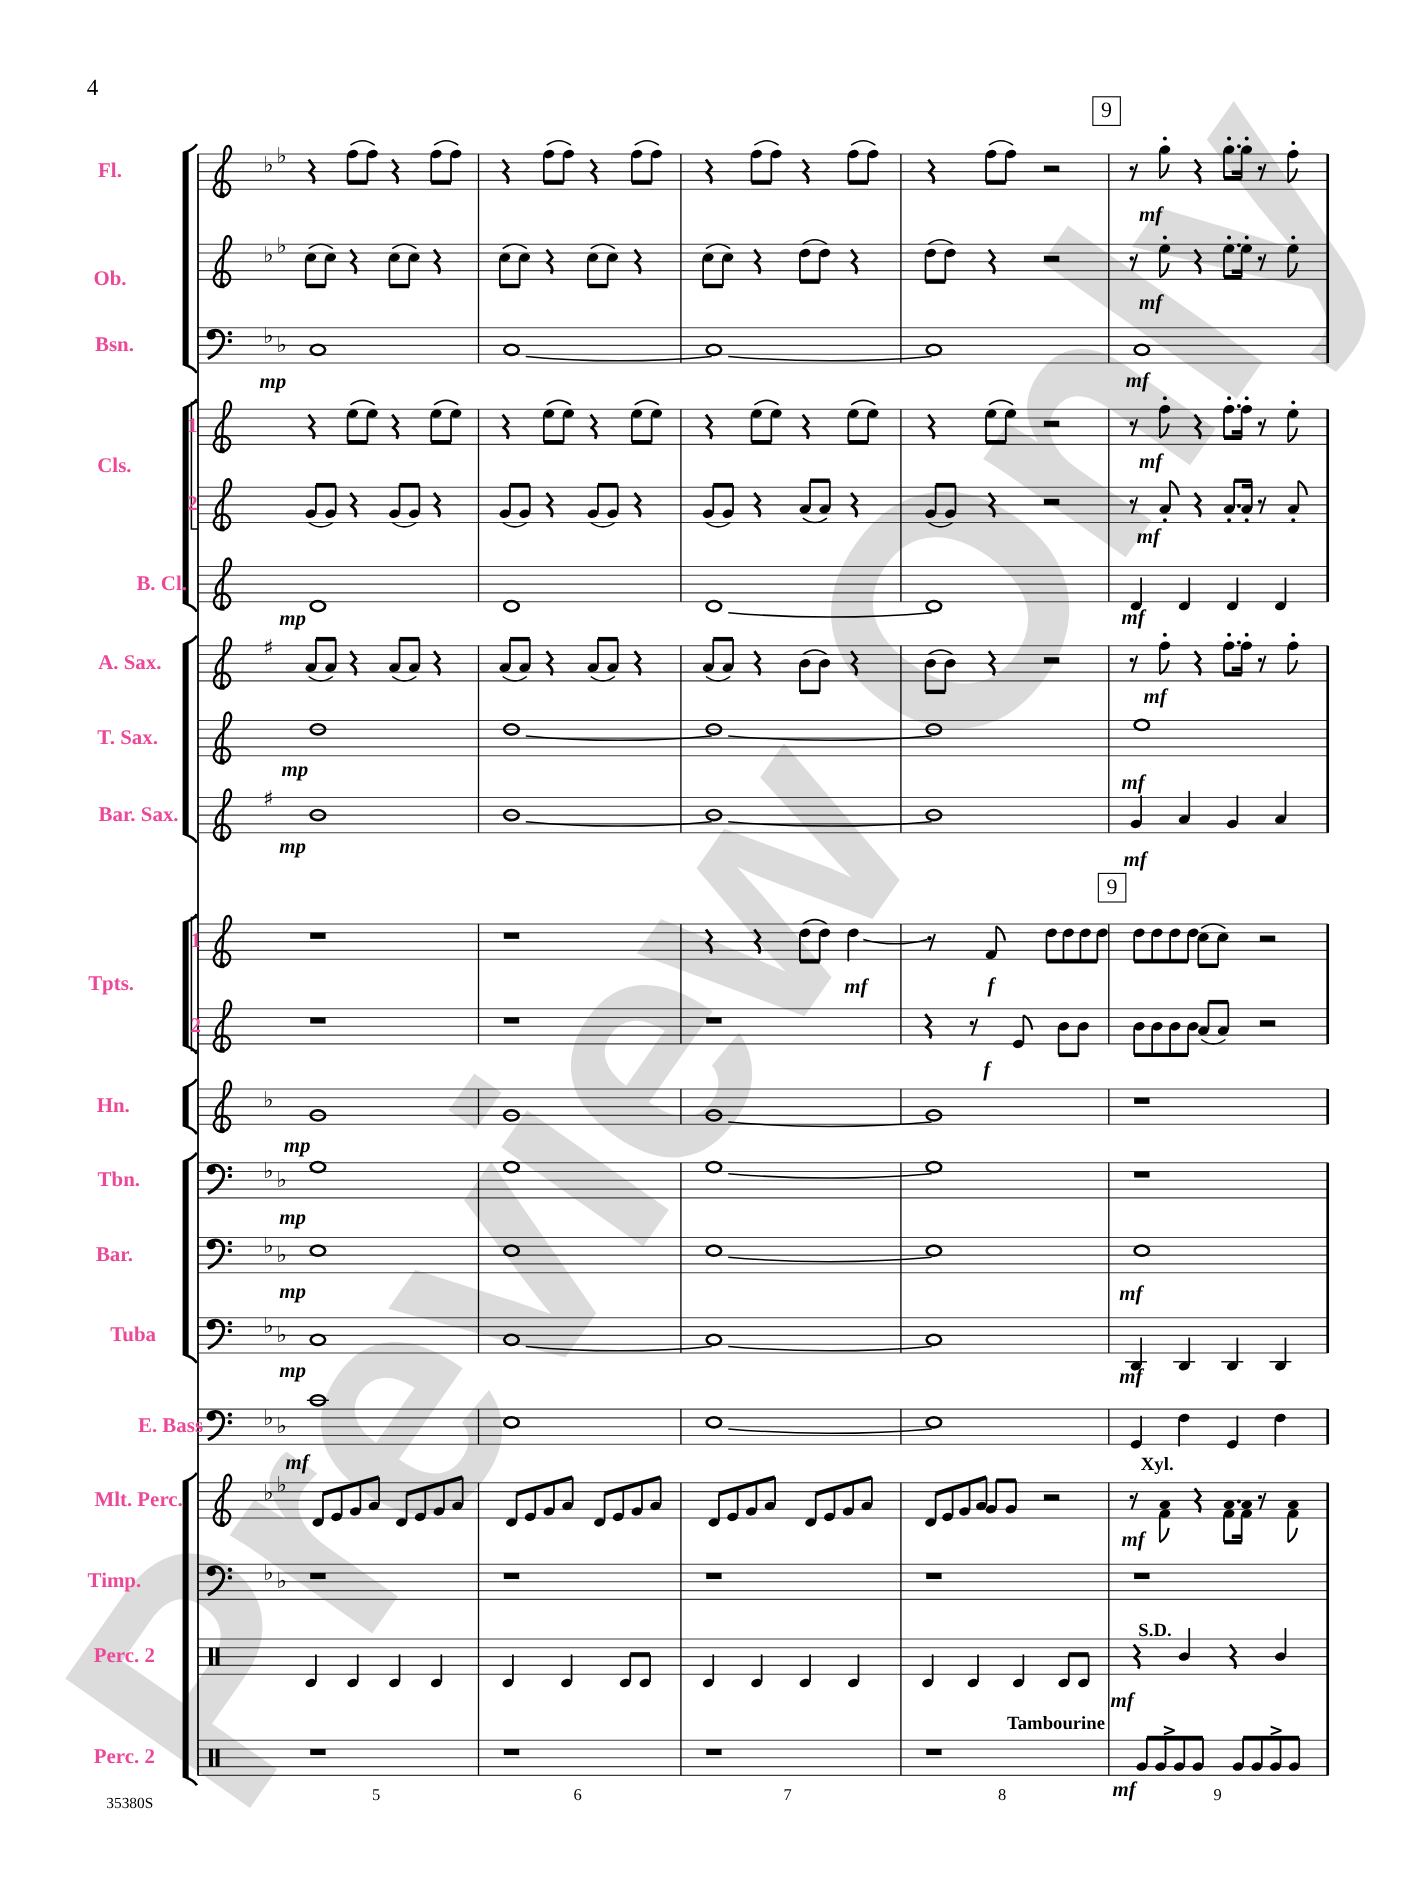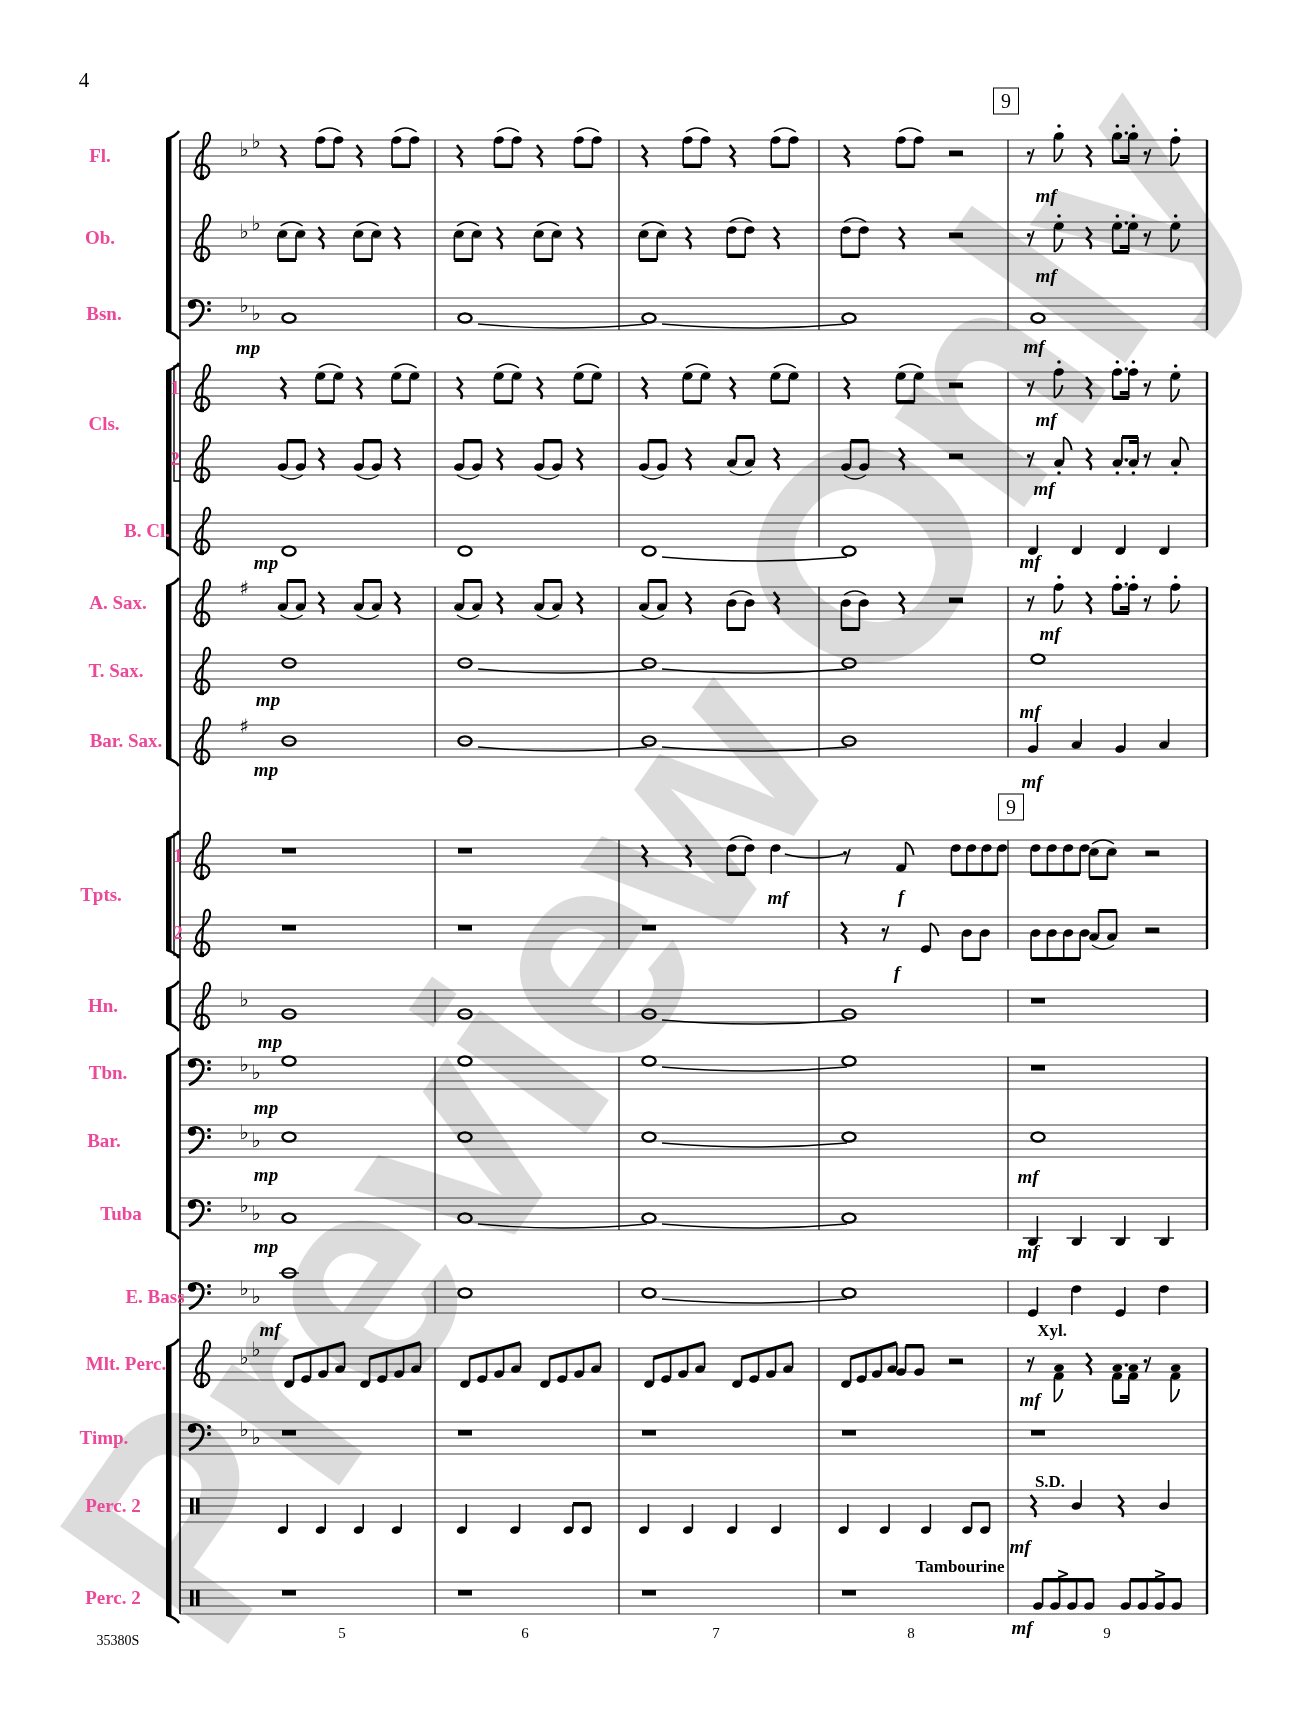--- a/index.html
+++ b/index.html
@@ -988,21 +988,21 @@
       <line x1="619" y1="1348" x2="619" y2="1614" stroke="#000" stroke-width="1.2"></line>
       <line x1="819" y1="1348" x2="819" y2="1614" stroke="#000" stroke-width="1.2"></line>
       <line x1="1008" y1="1348" x2="1008" y2="1614" stroke="#000" stroke-width="1.2"></line>
       <line x1="1207" y1="1348" x2="1207" y2="1614" stroke="#000" stroke-width="2.4"></line>
       <rect x="166" y="1346" width="5.5" height="270" fill="#000"></rect>
       <path d="M 167 1347 Q 176 1344 179 1339" stroke="#000" stroke-width="2.5" fill="none"></path>
       <path d="M 167 1615 Q 176 1618 179 1623" stroke="#000" stroke-width="2.5" fill="none"></path>
     </svg>
   <div id="labels">
       <div class="ovl ilabel" style="left: 100px; top: 156px;">Fl.</div>
-      <div class="ovl ilabel" style="left: 100px; top: 238px;">Ob.</div>
+      <div class="ovl ilabel" style="left: 100px; top: 254px;">Ob.</div>
       <div class="ovl ilabel" style="left: 104px; top: 314px;">Bsn.</div>
       <div class="ovl ilabel" style="left: 104px; top: 424px;">Cls.</div>
       <div class="ovl ilabel" style="left: 175px; top: 388px;">1</div>
       <div class="ovl ilabel" style="left: 175px; top: 459px;">2</div>
       <div class="ovl ilabel" style="left: 111px; top: 531px; margin-left: 36px;">B. Cl.</div>
       <div class="ovl ilabel" style="left: 118px; top: 603px;">A. Sax.</div>
       <div class="ovl ilabel" style="left: 116px; top: 671px;">T. Sax.</div>
       <div class="ovl ilabel" style="left: 126px; top: 741px;">Bar. Sax.</div>
       <div class="ovl ilabel" style="left: 101px; top: 895px;">Tpts.</div>
       <div class="ovl ilabel" style="left: 178px; top: 856px;">1</div>

